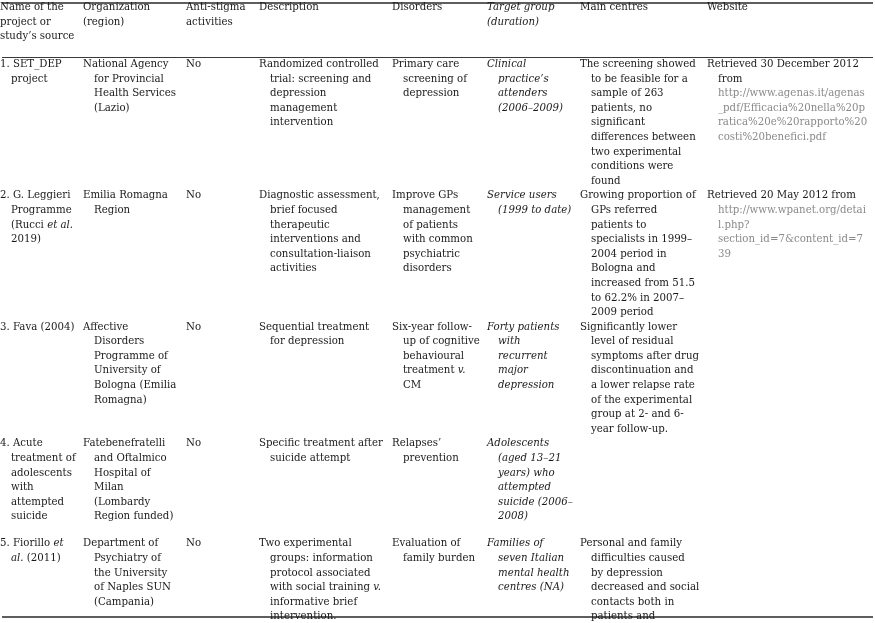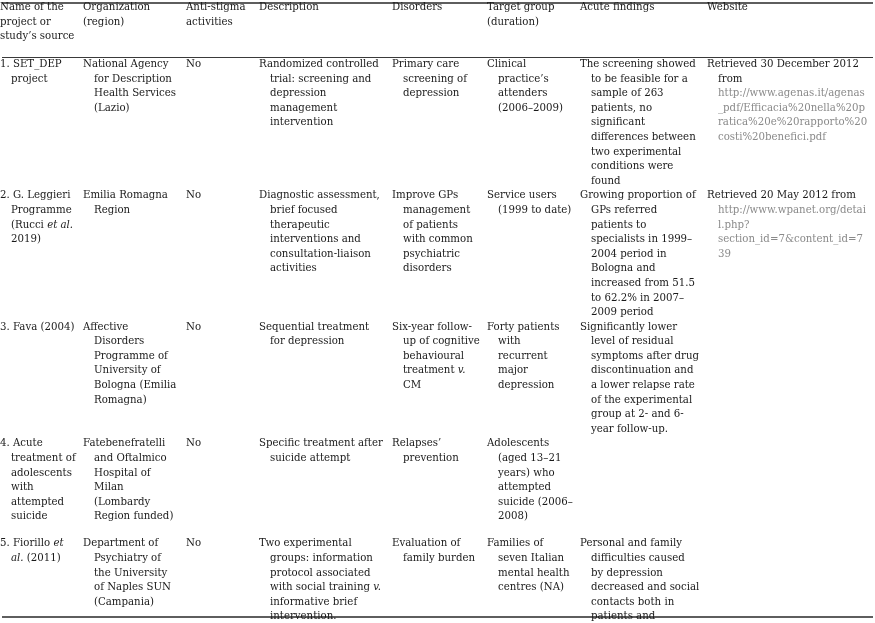--- a/index.html
+++ b/index.html
@@ -73,21 +73,21 @@
   }
   thead .cell { text-indent: 0; padding-left: 0; }
 
   tbody tr td { padding-top: 9px; }
 
   .c1 { width: 83px;  }
   .c2 { width: 103px; }
   .c3 { width: 73px;  }
   .c4 { width: 133px; }
   .c5 { width: 95px;  }
-  .c6 { width: 93px;  }
+  .c6 { width: 93px; font-style: italic;  }
   .c7 { width: 127px; }
   .c8 { width: 168px; }
 
   td.c1 { padding-left: 3px; }
   th.c1 { padding-left: 3px; }
 
   .url {
     color: #8a8a8a;
   }
   .ital { font-style: italic; }
@@ -138,36 +138,36 @@
           <div class="cell" style="white-space:pre-line">Description</div>
         </th>
         <th class="c5">
           <div class="cell" style="white-space:pre-line">Disorders</div>
         </th>
         <th class="c6">
           <div class="cell" style="white-space:pre-line">Target group
 (duration)</div>
         </th>
         <th class="c7">
-          <div class="cell" style="white-space:pre-line">Acute findings</div>
+          <div class="cell" style="white-space:pre-line">Main centres</div>
         </th>
         <th class="c8">
           <div class="cell" style="white-space:pre-line">Website</div>
         </th>
       </tr>
     </thead>
 
     <tbody>
 
       <tr class="row1">
         <td class="c1">
           <div class="cell">1. SET_DEP project</div>
         </td>
         <td class="c2">
-          <div class="cell">National Agency for Description Health Services (Lazio)</div>
+          <div class="cell">National Agency for Provincial Health Services (Lazio)</div>
         </td>
         <td class="c3">
           <div class="cell noindent">No</div>
         </td>
         <td class="c4">
           <div class="cell">Randomized controlled trial: screening and depression management intervention</div>
         </td>
         <td class="c5">
           <div class="cell">Primary care screening of depression</div>
         </td>

